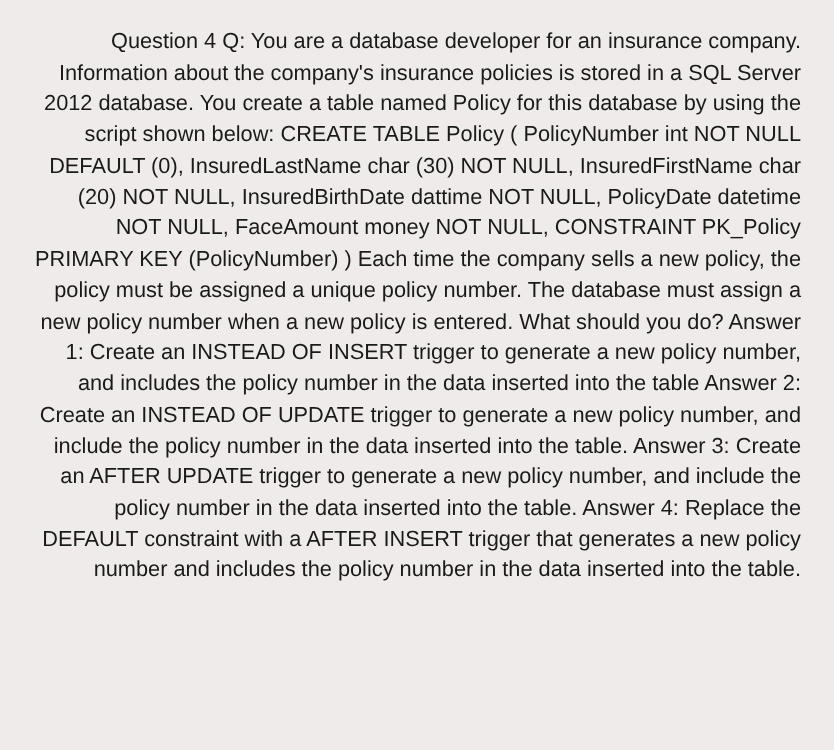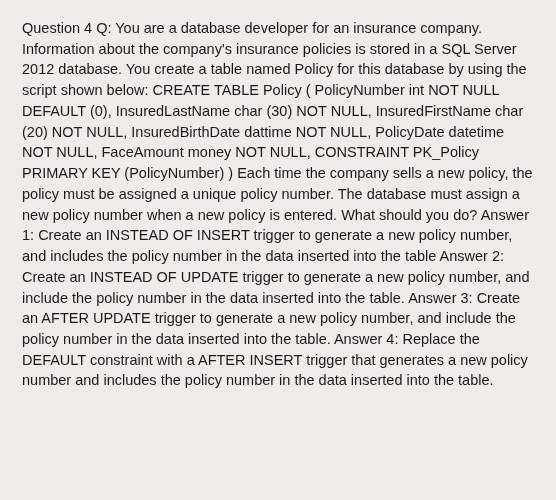--- a/index.html
+++ b/index.html
@@ -1,18 +1,19 @@
 <!DOCTYPE html>
 <html><head>
   <meta charset="utf-8">
   <style>
     * {
       margin: 0;
       padding: 0;
       box-sizing: border-box;
+      text-align: right;
     }
     body {
       width: 556px;
       height: 500px;
       background-color: #f0ebeb;
       font-family: Verdana, Geneva, sans-serif;
       font-size: 14.5px;
       line-height: 1.43;
       color: #1a1a1a;
       padding: 18px 22px;

